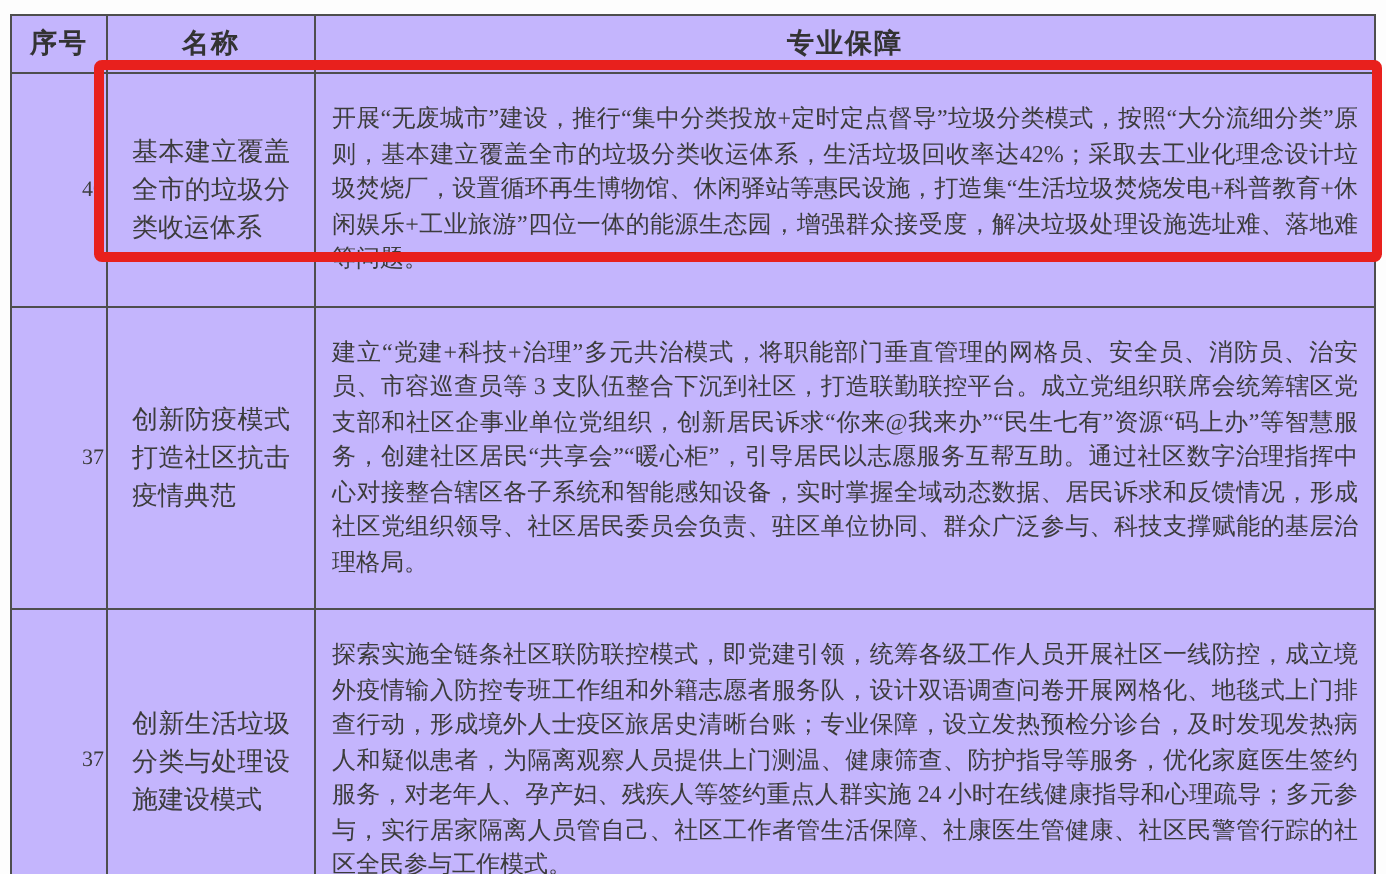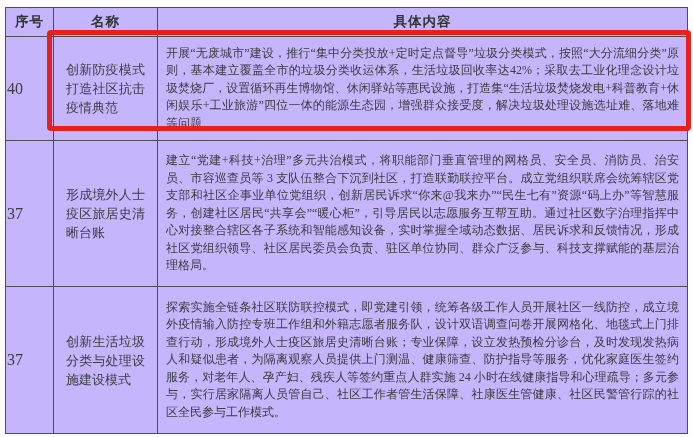--- a/index.html
+++ b/index.html
@@ -42,37 +42,37 @@
   tr.row-42 { height: 147px; }
 
   th.hcell {
     font-size: 13.5px;
     font-weight: bold;
     text-align: center;
     color: #333;
     letter-spacing: 1px;
   }
   td.index-cell {
-    text-align: left;
+    text-align: right;
     vertical-align: middle;
-    font-size: 16px;
+    font-size: 11px;
     font-family: "Liberation Serif", "DejaVu Serif", serif;
   }
   td.name-cell {
     vertical-align: middle;
     padding: 0 12px;
     font-size: 13px;
     line-height: 19px;
     text-align: justify;
     text-justify: inter-character;
     color: #3c3c3c;
   }
   td.content-cell {
     vertical-align: middle;
-    padding: 2px 8px;
+    padding: 14px 8px;
     font-size: 12px;
     line-height: 17.5px;
     text-align: justify;
     text-justify: inter-character;
     color: #3c3c3c;
   }
   .highlight-box {
     position: absolute;
     left: 47px;
     top: 30px;
@@ -92,32 +92,32 @@
   <table class="doc-table">
     <colgroup>
       <col class="col-index">
       <col class="col-name">
       <col class="col-content">
     </colgroup>
     <thead>
       <tr class="header-row">
         <th class="hcell">序号</th>
         <th class="hcell">名称</th>
-        <th class="hcell">具体内容</th>
+        <th class="hcell">专业保障</th>
       </tr>
     </thead>
     <tbody>
       <tr class="row-40">
         <td class="index-cell">40</td>
-        <td class="name-cell">创新防疫模式打造社区抗击疫情典范</td>
+        <td class="name-cell">基本建立覆盖全市的垃圾分类收运体系</td>
         <td class="content-cell">开展“无废城市”建设，推行“集中分类投放+定时定点督导”垃圾分类模式，按照“大分流细分类”原则，基本建立覆盖全市的垃圾分类收运体系，生活垃圾回收率达42%；采取去工业化理念设计垃圾焚烧厂，设置循环再生博物馆、休闲驿站等惠民设施，打造集“生活垃圾焚烧发电+科普教育+休闲娱乐+工业旅游”四位一体的能源生态园，增强群众接受度，解决垃圾处理设施选址难、落地难等问题。</td>
       </tr>
       <tr class="row-41">
         <td class="index-cell">37</td>
-        <td class="name-cell">形成境外人士疫区旅居史清晰台账</td>
+        <td class="name-cell">创新防疫模式打造社区抗击疫情典范</td>
         <td class="content-cell">建立“党建+科技+治理”多元共治模式，将职能部门垂直管理的网格员、安全员、消防员、治安员、市容巡查员等 3 支队伍整合下沉到社区，打造联勤联控平台。成立党组织联席会统筹辖区党支部和社区企事业单位党组织，创新居民诉求“你来@我来办”“民生七有”资源“码上办”等智慧服务，创建社区居民“共享会”“暖心柜”，引导居民以志愿服务互帮互助。通过社区数字治理指挥中心对接整合辖区各子系统和智能感知设备，实时掌握全域动态数据、居民诉求和反馈情况，形成社区党组织领导、社区居民委员会负责、驻区单位协同、群众广泛参与、科技支撑赋能的基层治理格局。</td>
       </tr>
       <tr class="row-42">
         <td class="index-cell">37</td>
         <td class="name-cell">创新生活垃圾分类与处理设施建设模式</td>
         <td class="content-cell">探索实施全链条社区联防联控模式，即党建引领，统筹各级工作人员开展社区一线防控，成立境外疫情输入防控专班工作组和外籍志愿者服务队，设计双语调查问卷开展网格化、地毯式上门排查行动，形成境外人士疫区旅居史清晰台账；专业保障，设立发热预检分诊台，及时发现发热病人和疑似患者，为隔离观察人员提供上门测温、健康筛查、防护指导等服务，优化家庭医生签约服务，对老年人、孕产妇、残疾人等签约重点人群实施 24 小时在线健康指导和心理疏导；多元参与，实行居家隔离人员管自己、社区工作者管生活保障、社康医生管健康、社区民警管行踪的社区全民参与工作模式。</td>
       </tr>
     </tbody>
   </table>
 

